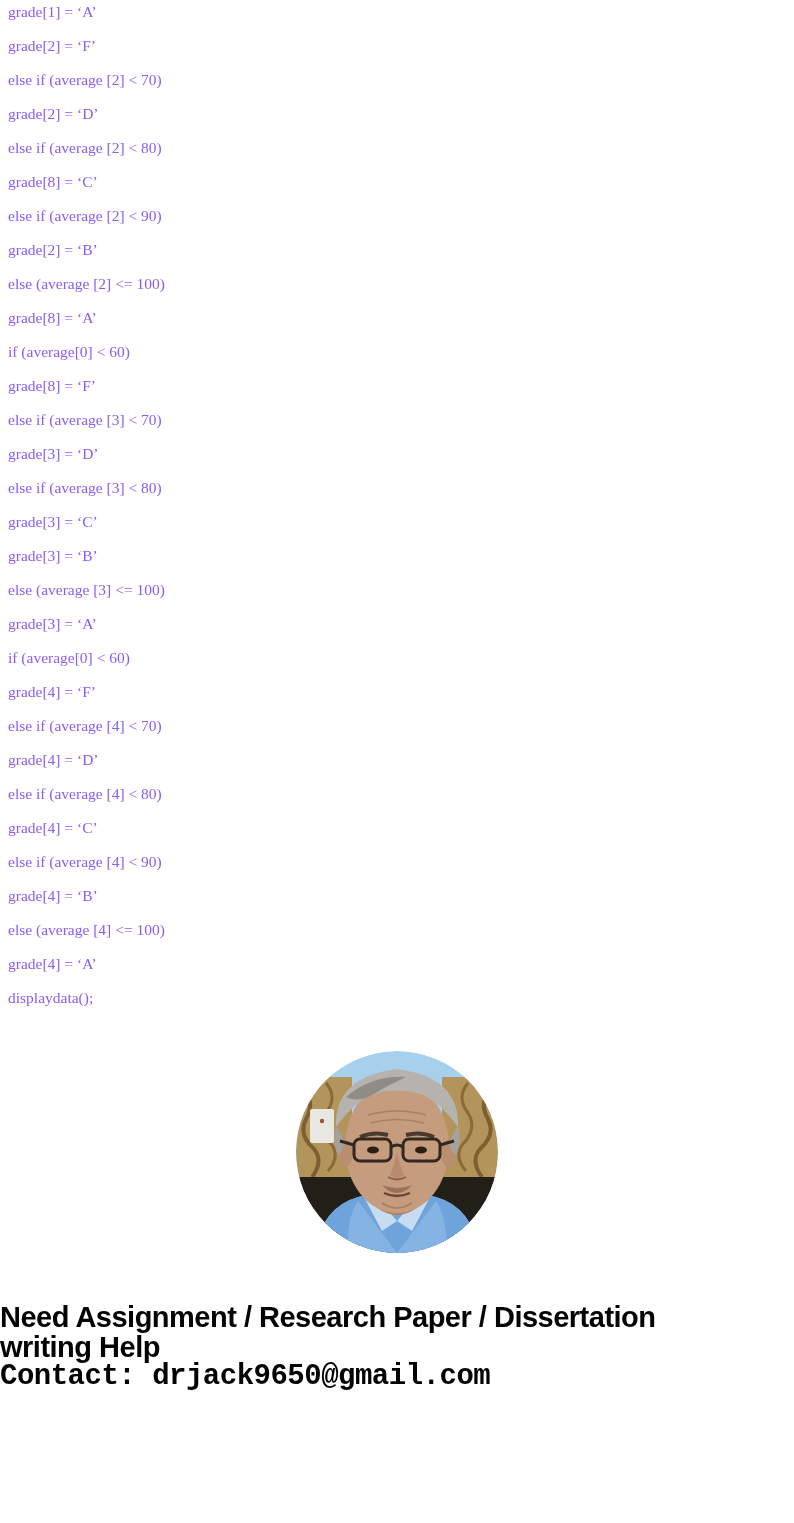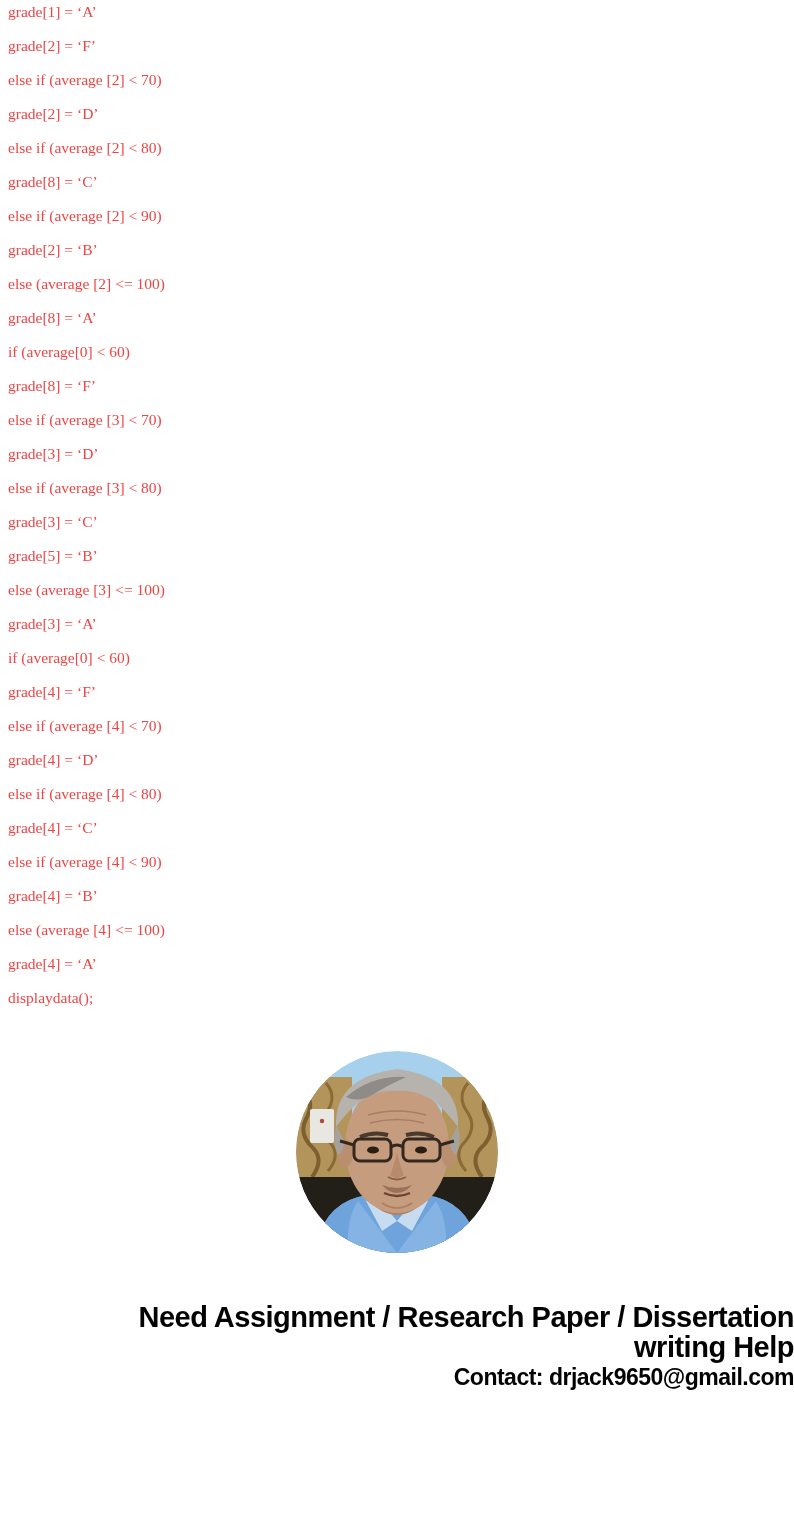--- a/index.html
+++ b/index.html
@@ -14,44 +14,45 @@
     font-family: "Liberation Serif", serif;
     position: relative;
   }
   .code-block {
     padding: 1px 0 0 8px;
   }
   .code-line {
     height: 34px;
     line-height: 22px;
     font-size: 15.5px;
-    color: #ef4444;
+    color: #8b5cf6;
     white-space: pre;
   }
   .avatar-wrap {
     width: 202px;
     height: 202px;
     margin: 30px auto 0 auto;
     border-radius: 50%;
     overflow: hidden;
     position: relative;
   }
   .avatar-wrap svg { display: block; }
   .footer {
     margin-top: 49px;
-    text-align: right;
+    text-align: left;
     font-family: "Liberation Sans", sans-serif;
     font-weight: bold;
     color: #030303;
     font-size: 29px;
     line-height: 30px;
     letter-spacing: -0.5px;
   }
   .footer .contact-line {
-    font-size: 23px;
+    font-size: 29px;
+    font-family: Liberation Mono, monospace;
   }
 </style>
 </head>
 <body>
 
 <div class="code-block">
   <div class="code-line">grade[1] = ‘A’</div>
   <div class="code-line">grade[2] = ‘F’</div>
   <div class="code-line">else if (average [2] &lt; 70)</div>
   <div class="code-line">grade[2] = ‘D’</div>
@@ -60,21 +61,21 @@
   <div class="code-line">else if (average [2] &lt; 90)</div>
   <div class="code-line">grade[2] = ‘B’</div>
   <div class="code-line">else (average [2] &lt;= 100)</div>
   <div class="code-line">grade[8] = ‘A’</div>
   <div class="code-line">if (average[0] &lt; 60)</div>
   <div class="code-line">grade[8] = ‘F’</div>
   <div class="code-line">else if (average [3] &lt; 70)</div>
   <div class="code-line">grade[3] = ‘D’</div>
   <div class="code-line">else if (average [3] &lt; 80)</div>
   <div class="code-line">grade[3] = ‘C’</div>
-  <div class="code-line">grade[5] = ‘B’</div>
+  <div class="code-line">grade[3] = ‘B’</div>
   <div class="code-line">else (average [3] &lt;= 100)</div>
   <div class="code-line">grade[3] = ‘A’</div>
   <div class="code-line">if (average[0] &lt; 60)</div>
   <div class="code-line">grade[4] = ‘F’</div>
   <div class="code-line">else if (average [4] &lt; 70)</div>
   <div class="code-line">grade[4] = ‘D’</div>
   <div class="code-line">else if (average [4] &lt; 80)</div>
   <div class="code-line">grade[4] = ‘C’</div>
   <div class="code-line">else if (average [4] &lt; 90)</div>
   <div class="code-line">grade[4] = ‘B’</div>

